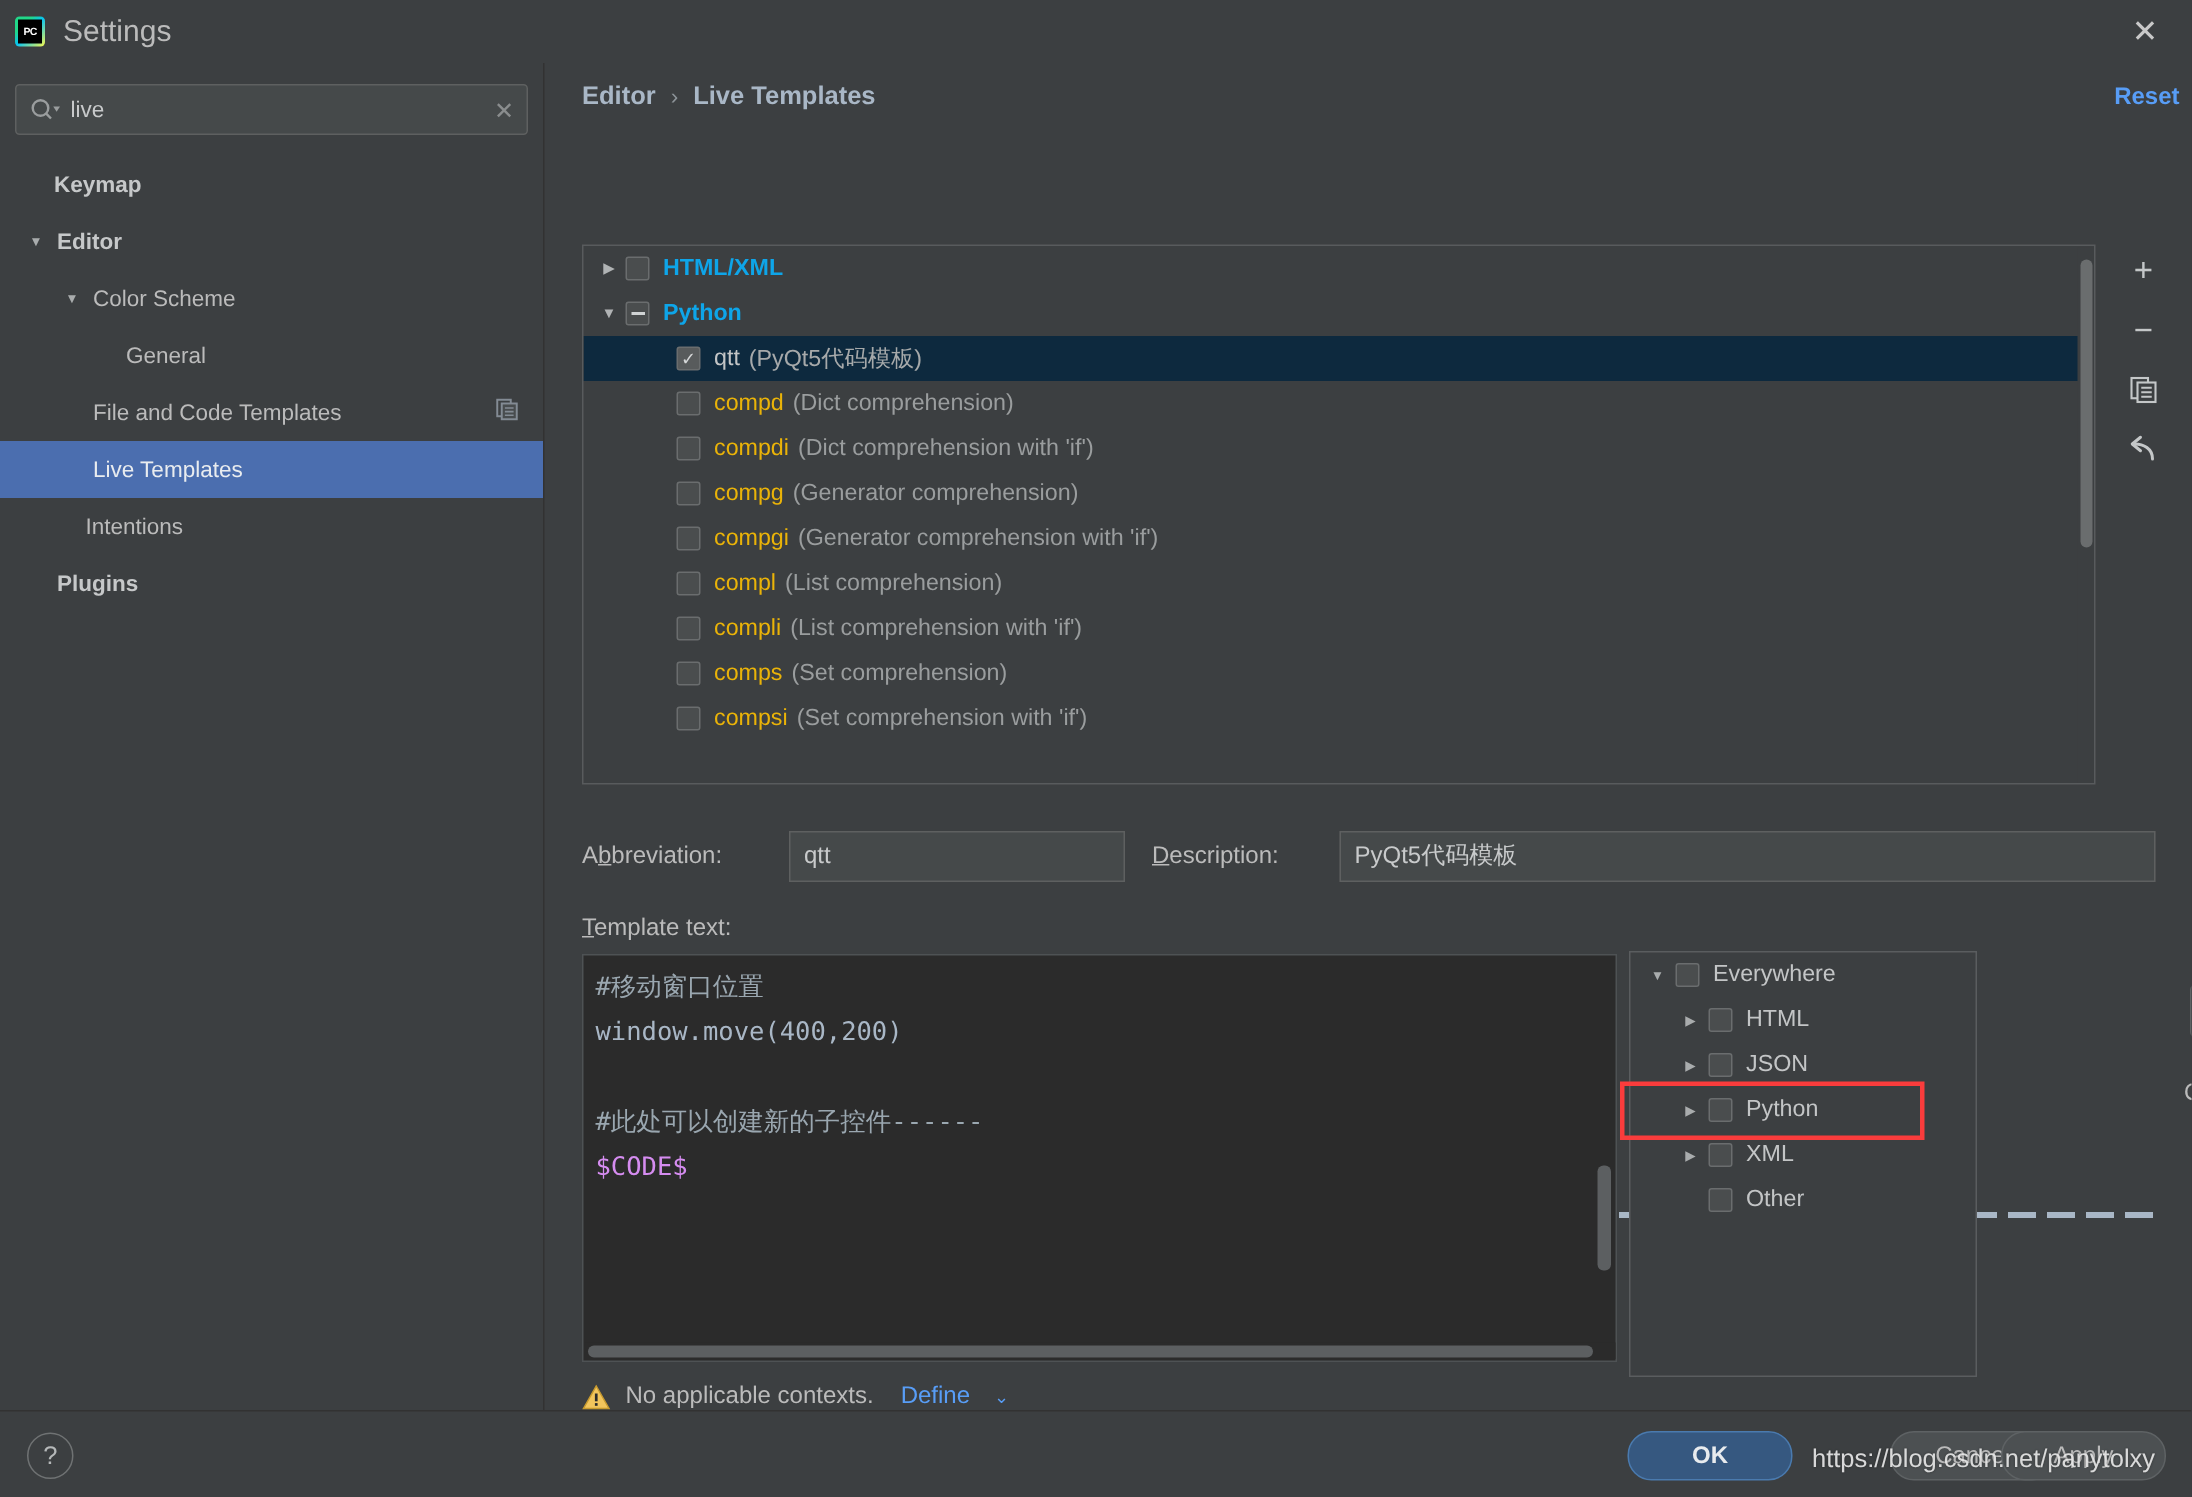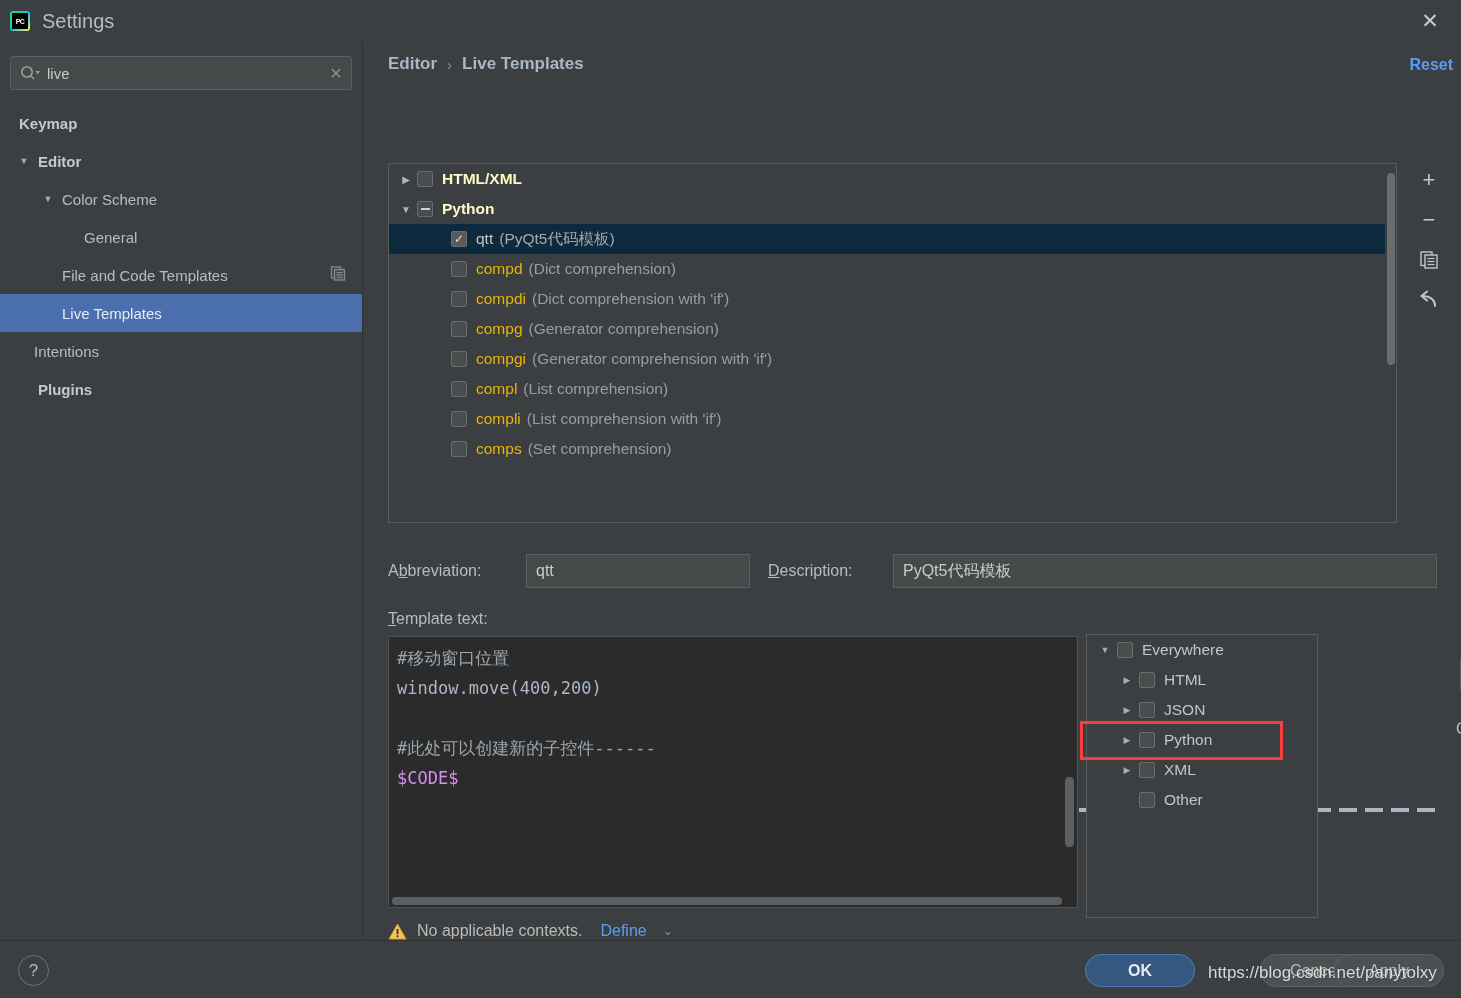--- a/index.html
+++ b/index.html
@@ -136,21 +136,21 @@
     width: 16px; height: 16px; flex: none; margin-right: 9px;
     border: 1px solid #6a6d6e; border-radius: 2px; background: #4a4d4e;
     display: flex; align-items: center; justify-content: center;
     font-size: 12px; color: #d6d8d9; line-height: 1;
   }
   .cbx.checked { background: #585b5c; }
   .cbx.dash::after { content: ""; width: 9px; height: 2px; background: #d0d3d4; }
   .tpl-row .abbr { font-weight: normal; }
   .tpl-row .abbr.blue { color: #eab308; }
   .tpl-row .abbr.plain { color: #c3c5c6; }
-  .tpl-row .abbr.bold { font-weight: bold; color: #fef9c3; }
+  .tpl-row .abbr.bold { font-weight: bold; color: #0ea5e9; }
   .tpl-row .desc { color: #9a9d9e; margin-left: 6px; }
   .tpl-row.sel .desc { color: #a6a9aa; }
   .tpl-row.indent2 { padding-left: 62px; }
 
   .tpl-scroll {
     position: absolute; right: 0; top: 1px; width: 11px; height: 358px;
     background: #3c3f41;
   }
   .tpl-scroll .thumb {
     position: absolute; left: 2px; top: 8px; width: 8px; height: 192px;
@@ -321,21 +321,21 @@
           <line x1="11.8" y1="10.8" x2="15" y2="14" stroke="#9a9d9e" stroke-width="1.6"></line>
           <path d="M16.5 6 L21 6 L18.75 9.5 Z" fill="#9a9d9e"></path>
         </svg>
       </div>
       <input class="search-input" type="text" value="live" id="search-input-el" placeholder="Search settings" style="">
       <div class="search-clear">✕</div>
     </div>
 
     <div class="tree">
 
-      <div class="tree-row bold" style="padding-left:19px">
+      <div class="tree-row bold" style="padding-left:36px">
         <span class="lbl">Keymap</span>
       </div>
 
       <div class="tree-row bold" style="padding-left:16px">
         <span class="arrow">▼</span>
         <span class="lbl" style="margin-left:6px">Editor</span>
       </div>
 
       <div class="tree-row" style="padding-left:40px">
         <span class="arrow">▼</span>
@@ -356,21 +356,21 @@
             <line x1="6.6" y1="9.4" x2="12.4" y2="9.4" stroke="#9099a3" stroke-width="1.1"></line>
             <line x1="6.6" y1="11.8" x2="12.4" y2="11.8" stroke="#9099a3" stroke-width="1.1"></line>
           </svg>
         </span>
       </div>
 
       <div class="tree-row selected" style="padding-left:62px">
         <span class="lbl">Live Templates</span>
       </div>
 
-      <div class="tree-row" style="padding-left:34px">
+      <div class="tree-row" style="padding-left:57px">
         <span class="lbl">Intentions</span>
       </div>
 
       <div class="tree-row bold" style="padding-left:38px">
         <span class="lbl">Plugins</span>
       </div>
     </div>
   </div>
 
   <div class="content">
@@ -438,20 +438,25 @@
         <span class="abbr blue">compli</span>
         <span class="desc">(List comprehension with 'if')</span>
       </div>
 
       <div class="tpl-row indent2">
         <span class="cbx"></span>
         <span class="abbr blue">comps</span>
         <span class="desc">(Set comprehension)</span>
       </div>
 
+      <div class="tpl-row indent2">
+        <span class="cbx"></span>
+        <span class="abbr blue">compsi</span>
+        <span class="desc">(Set comprehension with 'if')</span>
+      </div>
 
 
       <div class="tpl-scroll">
         <div class="thumb"></div>
       </div>
     </div>
 
     <div class="tpl-tools">
       <div class="tool-btn">+</div>
       <div class="tool-btn">−</div>

